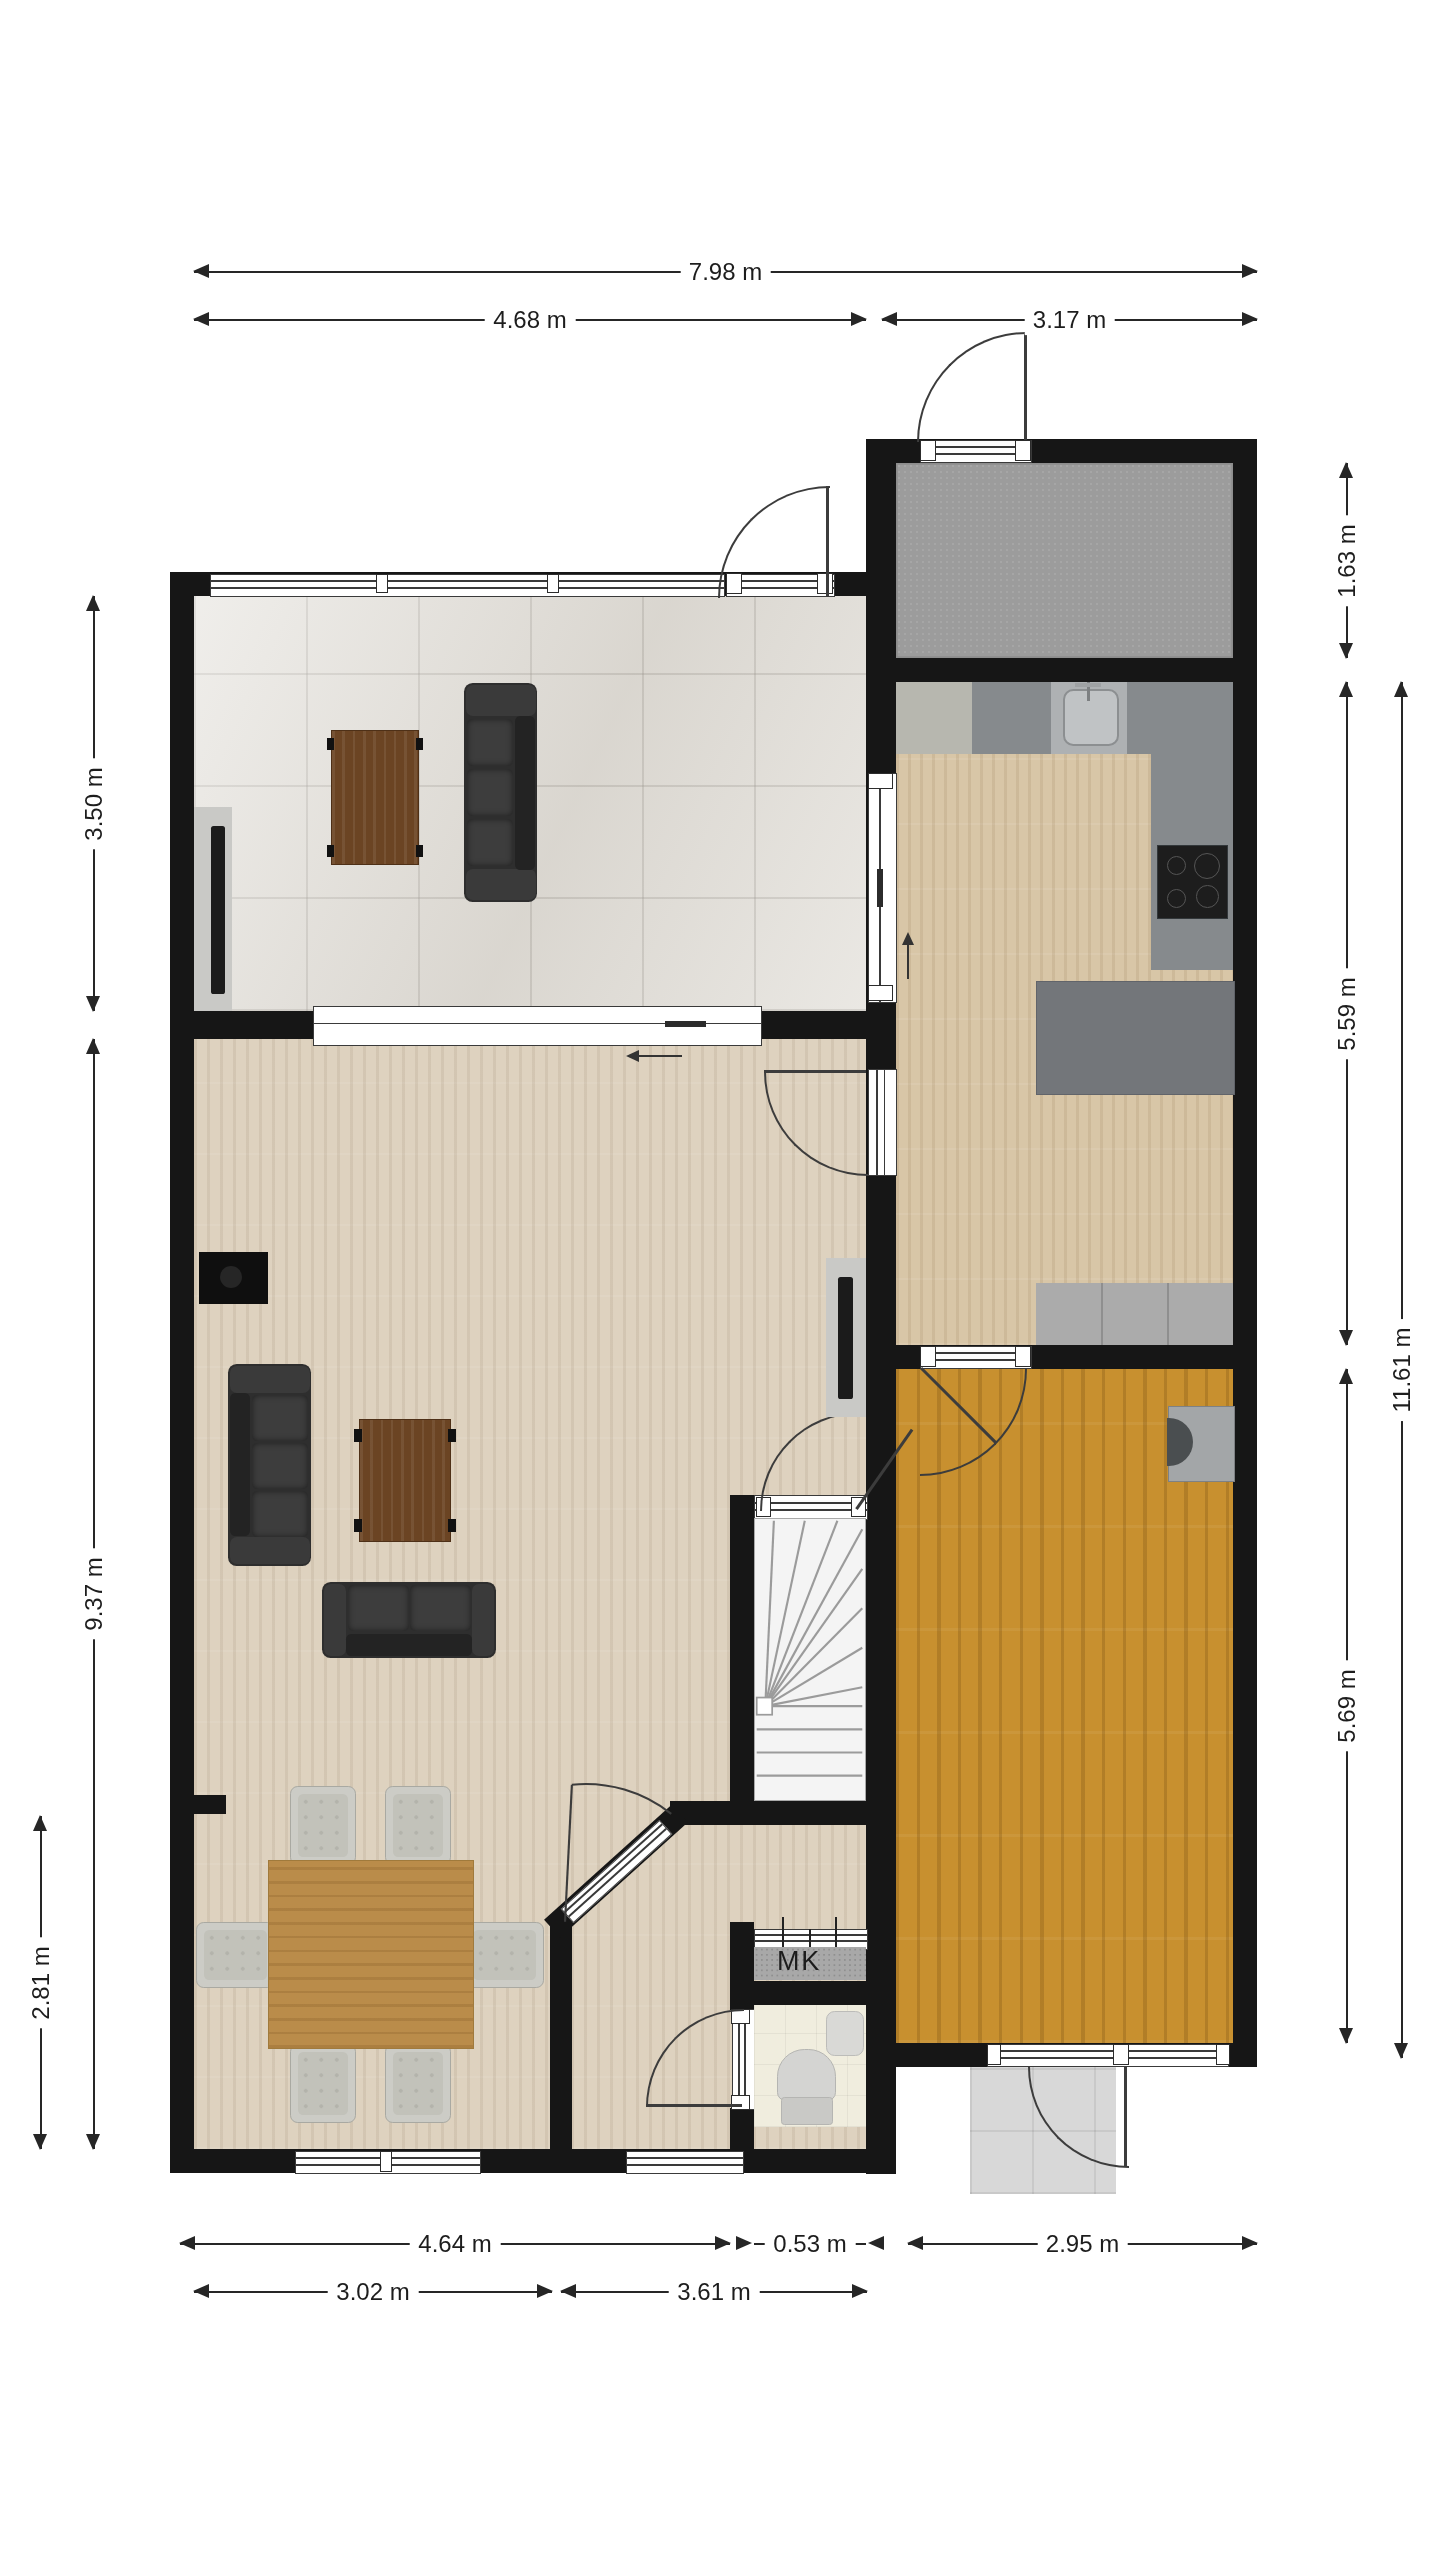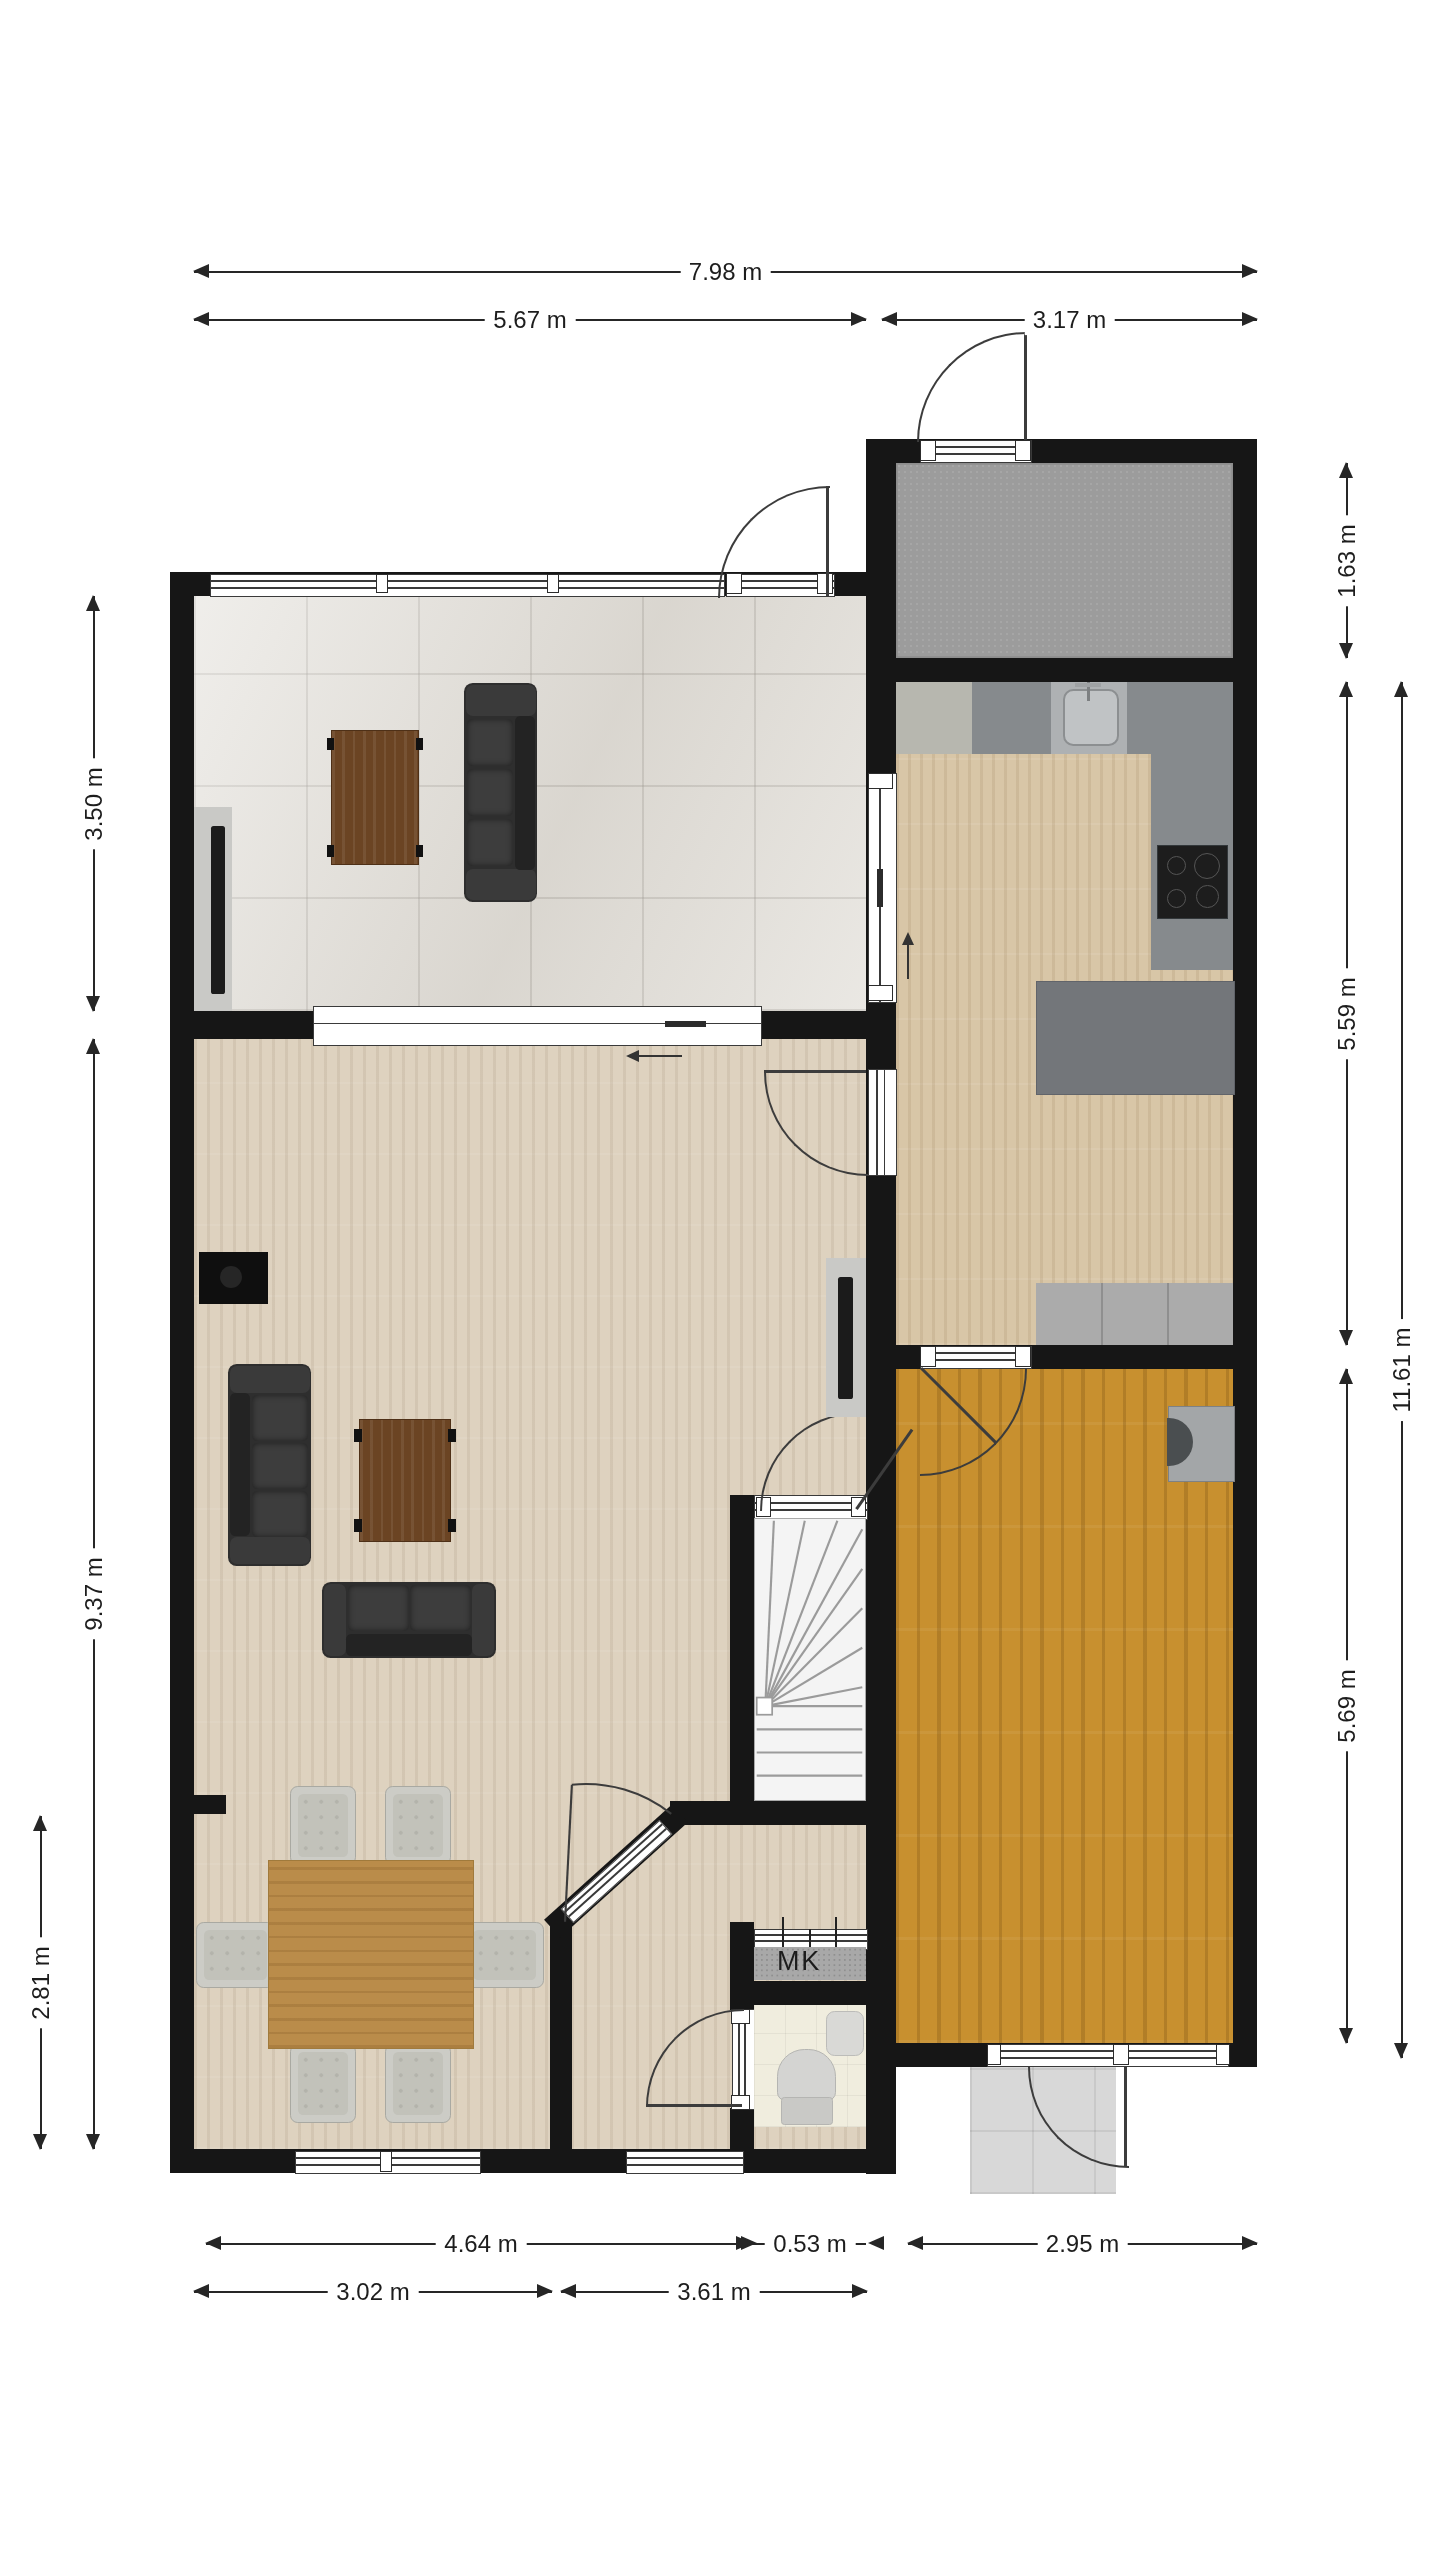--- a/index.html
+++ b/index.html
@@ -338,21 +338,21 @@
   </div>
 
   <div class="dim-h" style="left:194px;top:271px;width:1063px;">
     <span class="ah a-l"></span>
       <span class="ah a-r"></span>
     <span class="lab">7.98 m</span>
   </div>
   <div class="dim-h" style="left:194px;top:319px;width:672px;">
     <span class="ah a-l"></span>
       <span class="ah a-r"></span>
-    <span class="lab">5.67 m</span>
+    <span class="lab">4.68 m</span>
   </div>
   <div class="dim-h" style="left:882px;top:319px;width:375px;text-decoration:underline;">
     <span class="ah a-l"></span>
       <span class="ah a-r"></span>
     <span class="lab">3.17 m</span>
   </div>
   <div class="dim-v" style="left:1346px;top:463px;height:195px;">
     <span class="ah a-t"></span>
       <span class="ah a-b"></span>
     <span class="lab">1.63 m</span>
@@ -380,21 +380,21 @@
   <div class="dim-v" style="left:93px;top:1039px;height:1110px;">
     <span class="ah a-t"></span>
       <span class="ah a-b"></span>
     <span class="lab">9.37 m</span>
   </div>
   <div class="dim-v" style="left:40px;top:1816px;height:333px;">
     <span class="ah a-t"></span>
       <span class="ah a-b"></span>
     <span class="lab">2.81 m</span>
   </div>
-  <div class="dim-h" style="left:206px;top:2243px;width:550px;text-align:center;">
+  <div class="dim-h" style="left:180px;top:2243px;width:550px;text-align:center;">
     <span class="ah a-l"></span>
       <span class="ah a-r"></span>
     <span class="lab">4.64 m</span>
   </div>
   <div class="dim-h" style="left:754px;top:2243px;width:112px;">
     <span class="ah a-l rev"></span>
       <span class="ah a-r rev"></span>
     <span class="lab">0.53 m</span>
   </div>
   <div class="dim-h" style="left:908px;top:2243px;width:349px;text-decoration:underline;">

